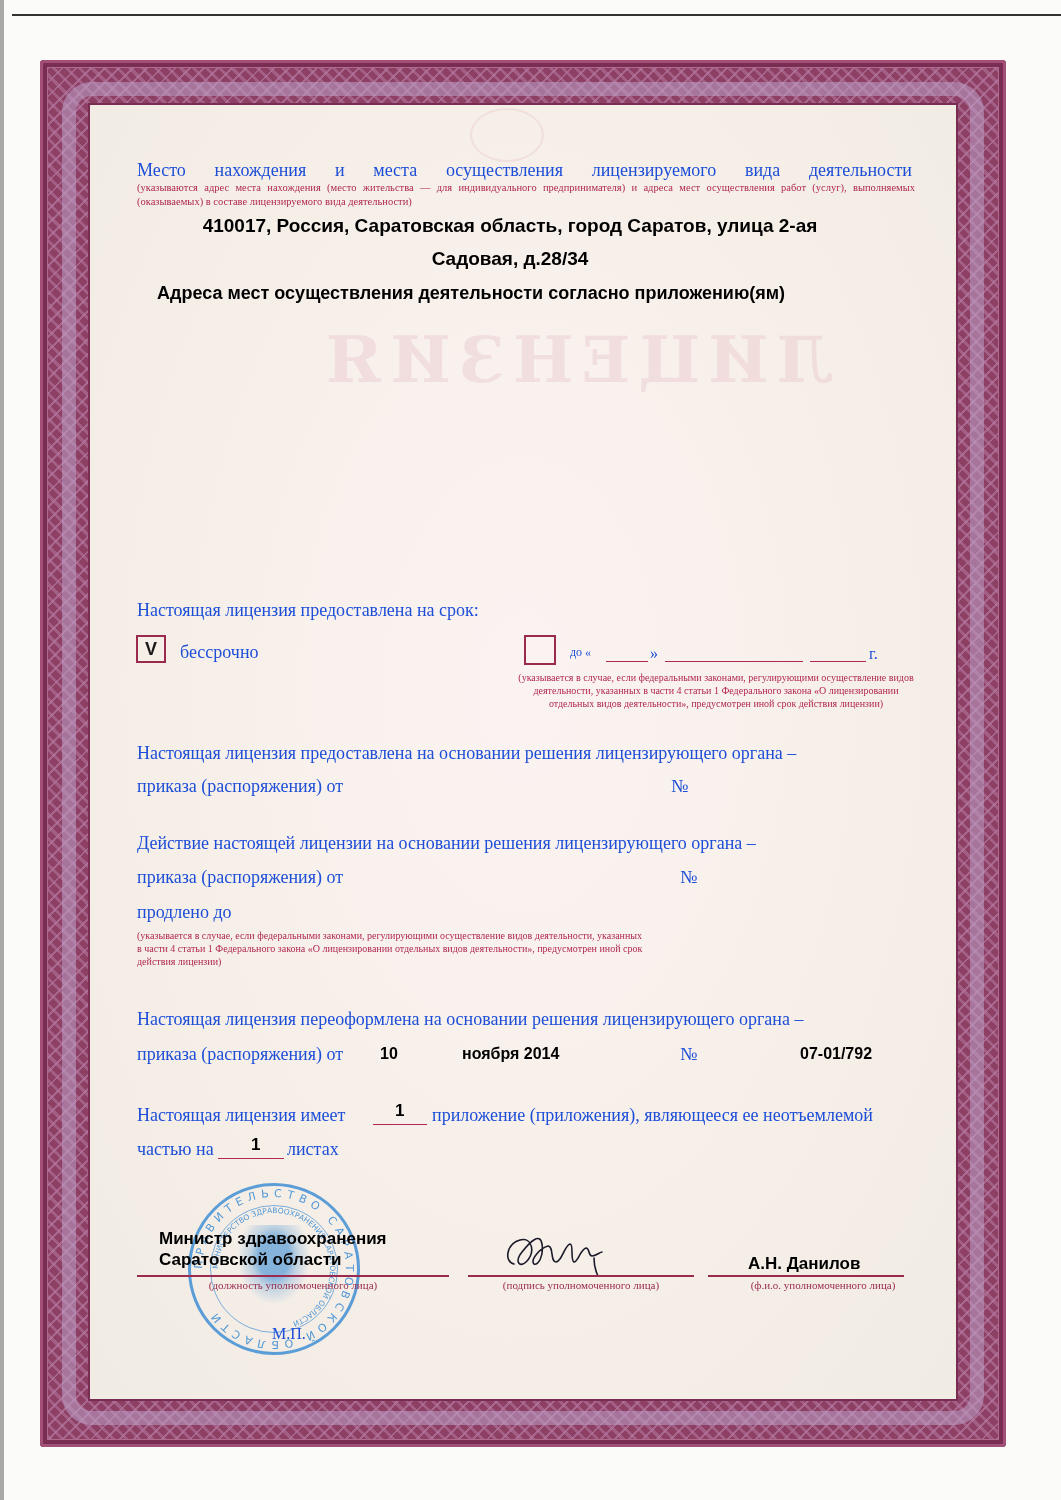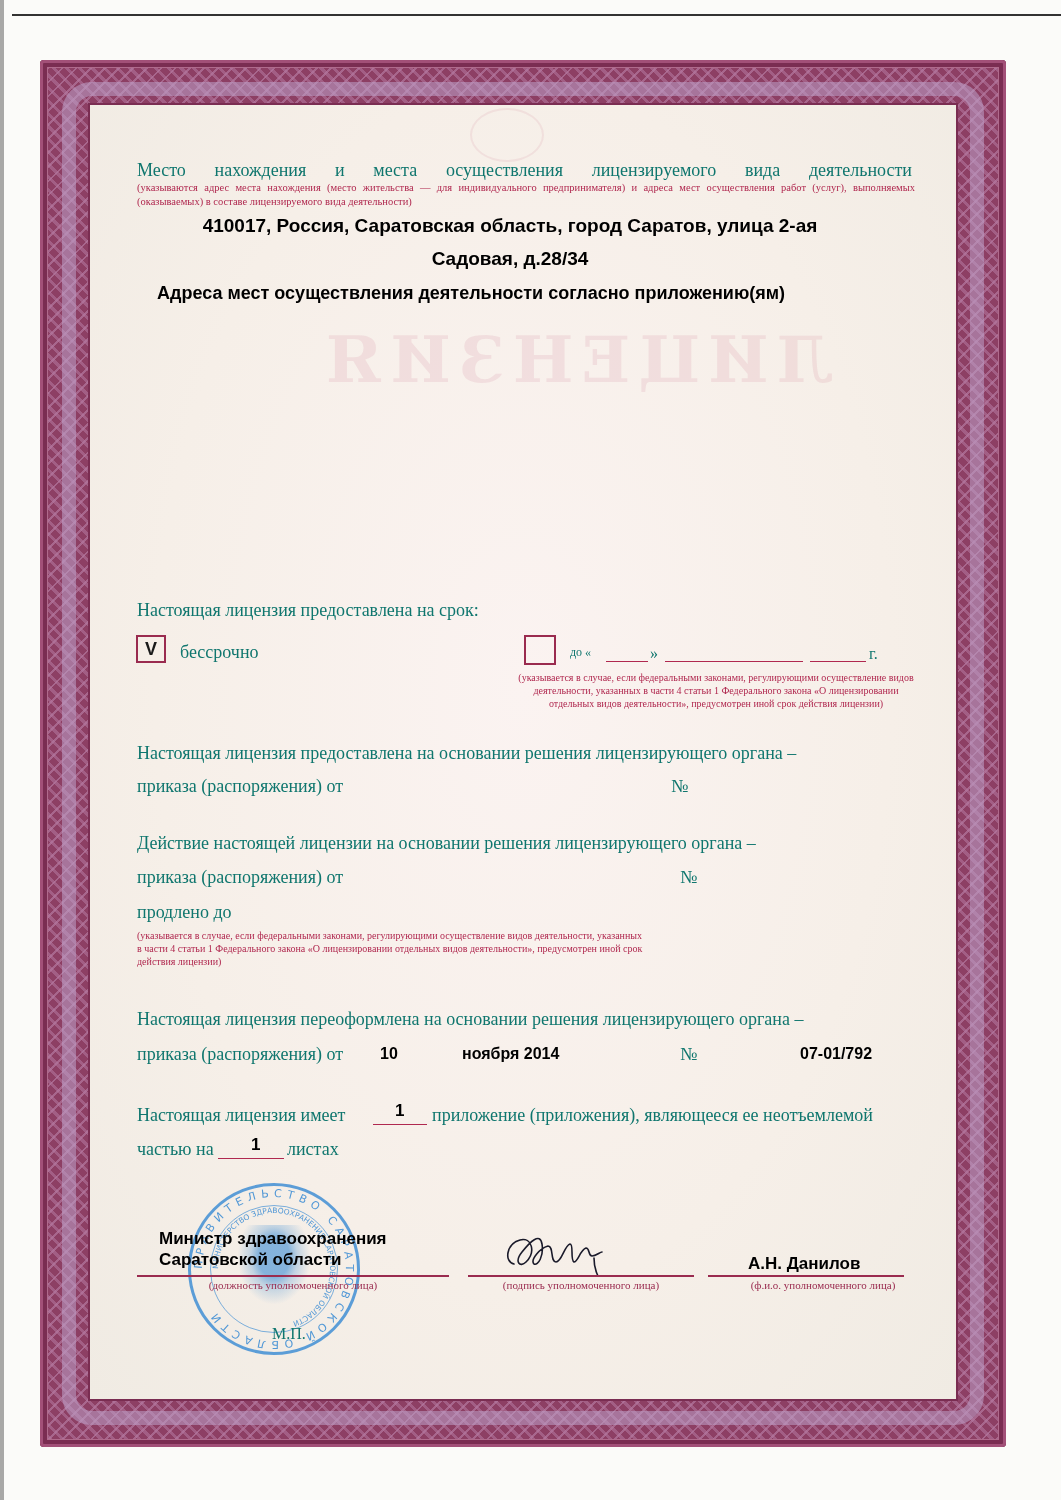--- a/index.html
+++ b/index.html
@@ -17,21 +17,21 @@
                      #8d3f64; }
   .frame-wave { position:absolute; left:62px; top:82px; width:922px; height:1343px;
                 border:14px solid rgba(190,160,200,.55); border-radius:30px; box-sizing:border-box; }
   .inner { position:absolute; left:90px; top:105px; width:866px; height:1294px;
            background: radial-gradient(ellipse at 50% 45%, #fbf3f1 0%, #f6efe8 60%, #f0ebe3 100%);
            box-shadow: 0 0 0 2px #7a2d52; }
   .bleed { position:absolute; left:318px; top:322px; font-family:"DejaVu Serif",serif; font-weight:bold;
            font-size:64px; letter-spacing:8px; color:rgba(200,90,120,.12); transform:scaleX(-1); }
   .bleed-seal { position:absolute; left:470px; top:108px; width:70px; height:50px;
                 border:2px solid rgba(200,90,120,.10); border-radius:50%; }
-  .t { position:absolute; color:#0f766e; }
+  .t { position:absolute; color:#1d4ed8; }
   .serif { font-family:"Liberation Serif","DejaVu Serif",serif; }
   .sans-b { font-family:"Liberation Sans","DejaVu Sans",sans-serif; font-weight:bold; color:#000000; }
   .h-line { font-size:18px; left:137px; top:160px; width:775px; text-align:justify; text-align-last:justify; }
   .small { font-size:10.5px; line-height:14px; color:#b0284f; }
   .addr { font-size:19px; text-align:center; left:140px; width:740px; }
   .checkbox { position:absolute; width:30px; height:28px; border:2px solid #9a2b4f; box-sizing:border-box;
               background:transparent; display:flex; align-items:center; justify-content:center;
               font-family:"Liberation Sans",sans-serif; font-weight:bold; font-size:18px; color:#1a1a1a; }
   .body-line { font-size:18px; }
   .ul { position:absolute; height:1px; background:#b0284f; }

